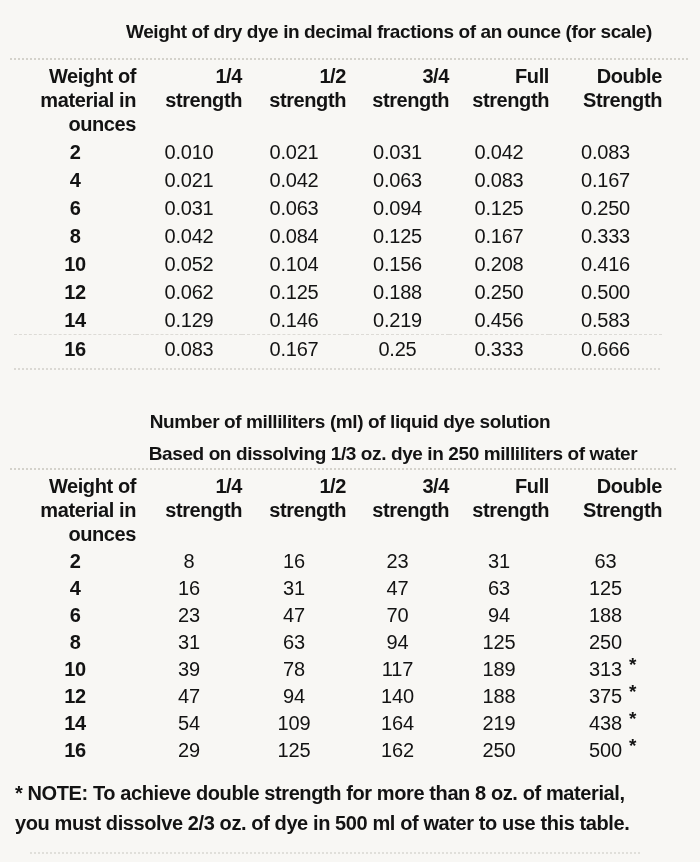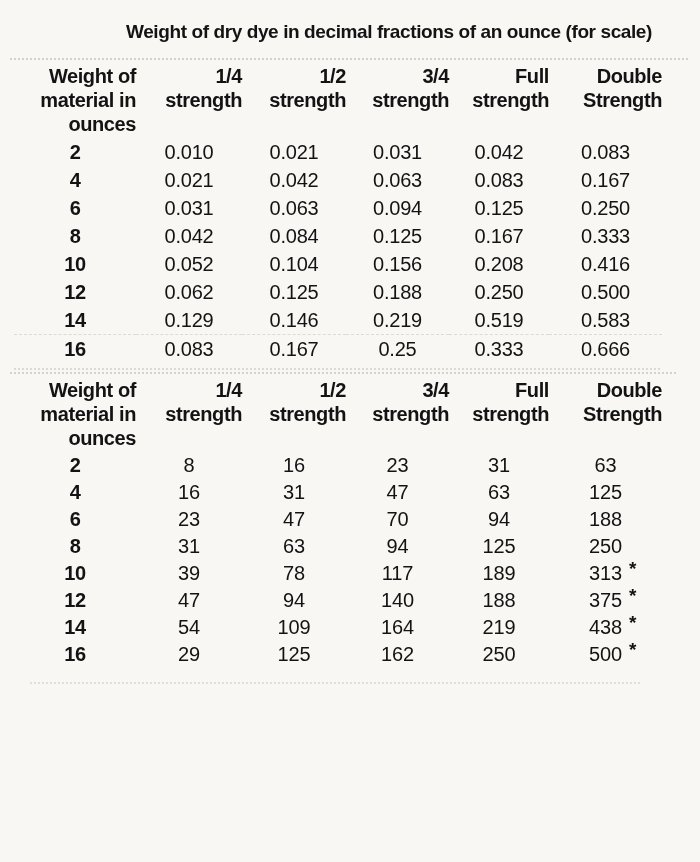--- a/index.html
+++ b/index.html
@@ -177,36 +177,40 @@
           <td><span class="vw">0.125</span></td>
           <td><span class="vw">0.188</span></td>
           <td><span class="vw">0.250</span></td>
           <td><span class="vw">0.500</span></td>
         </tr>
         <tr>
           <td class="oz">14</td>
           <td><span class="vw">0.129</span></td>
           <td><span class="vw">0.146</span></td>
           <td><span class="vw">0.219</span></td>
-          <td><span class="vw">0.519</span></td>
+          <td><span class="vw">0.456</span></td>
           <td><span class="vw">0.583</span></td>
         </tr>
         <tr>
           <td class="oz">16</td>
           <td><span class="vw">0.083</span></td>
           <td><span class="vw">0.167</span></td>
           <td><span class="vw">0.25</span></td>
           <td><span class="vw">0.333</span></td>
           <td><span class="vw">0.666</span></td>
         </tr>
       </tbody>
   </table>
 
   <div class="dotline dl2"></div>
 
+  <div class="t2block">
+    <div class="title t2title1">Number of milliliters (ml) of liquid dye solution</div>
+    <div class="title t2title2">Based on dissolving 1/3 oz. dye in 250 milliliters of water</div>
+  </div>
 
   <div class="dotline dl3"></div>
 
   <table class="dyetable t2">
     <colgroup>
       <col style="width:122px">
         <col style="width:106px">
         <col style="width:104px">
       <col style="width:103px">
         <col style="width:100px">
@@ -290,16 +294,18 @@
           <td class="oz">16</td>
           <td><span class="vw">29</span></td>
           <td><span class="vw">125</span></td>
           <td><span class="vw">162</span></td>
           <td><span class="vw">250</span></td>
           <td><span class="vw">500<span class="star">*</span></span></td>
         </tr>
       </tbody>
   </table>
 
+  <div class="note">* NOTE: To achieve double strength for more than 8 oz. of material,
+you must dissolve 2/3 oz. of dye in 500 ml of water to use this table.</div>
 
   <div class="dotline dl4"></div>
 
 </div>
 
 </body></html>

